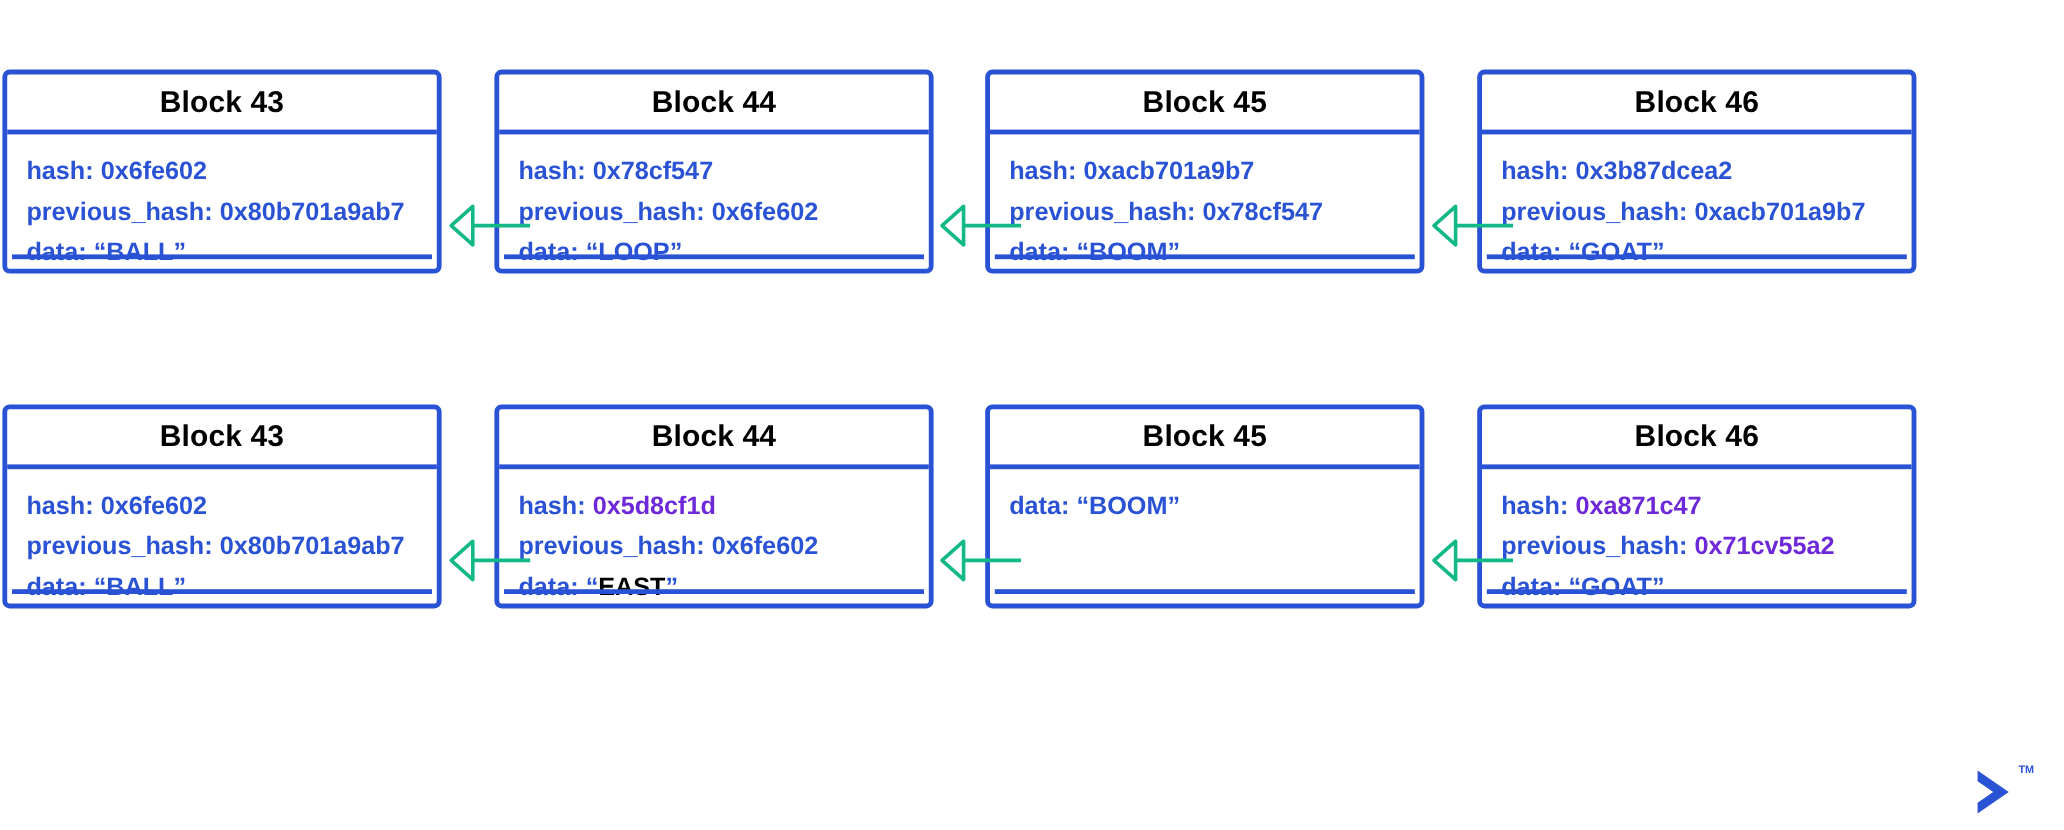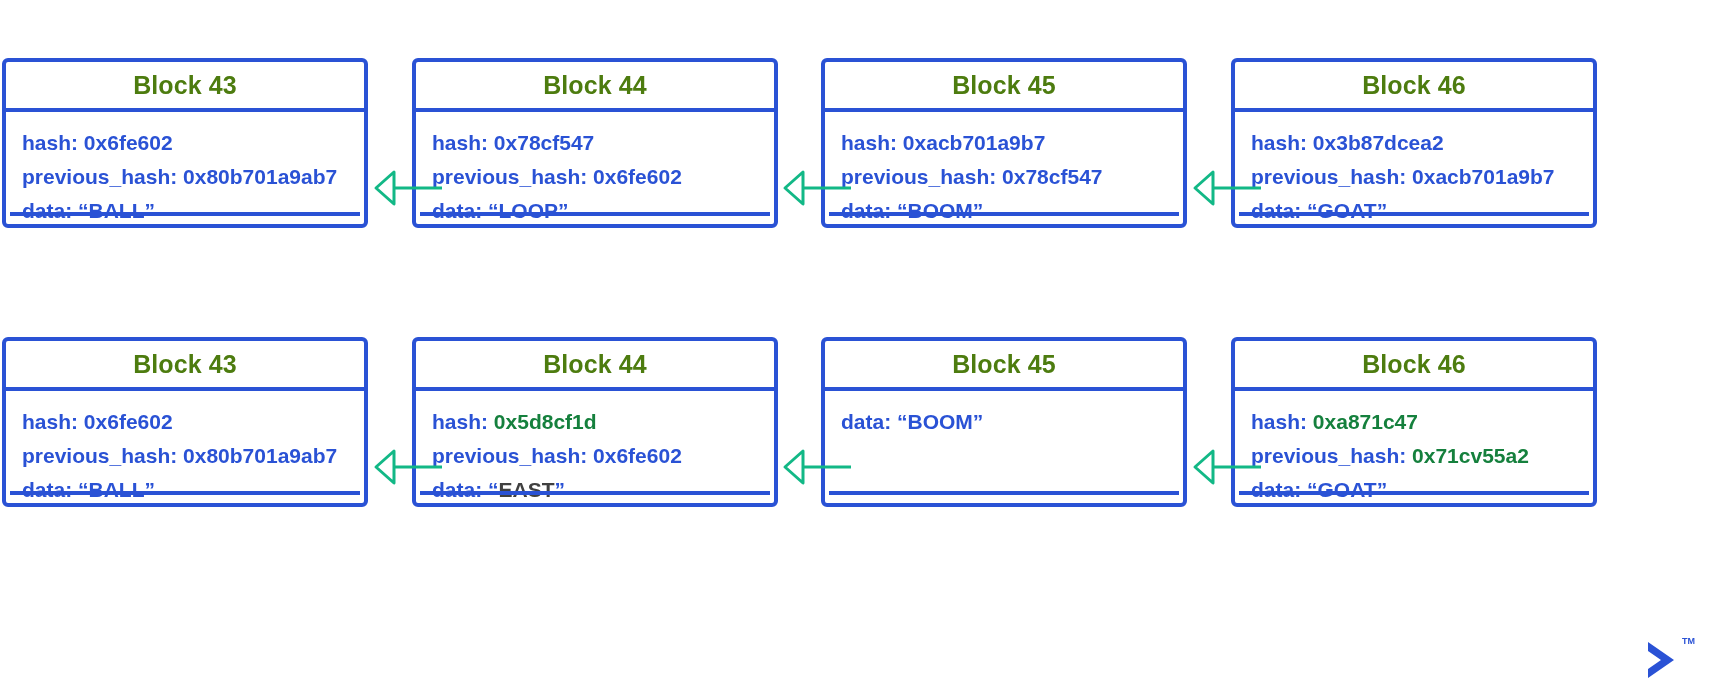--- a/index.html
+++ b/index.html
@@ -28,21 +28,21 @@
     border: 4px solid #2A52D5;
     border-radius: 6px;
     box-sizing: border-box;
   }
   .block-title {
     height: 46px;
     line-height: 46px;
     text-align: center;
     font-size: 25px;
     font-weight: bold;
-    color: #4d7c0f;
+    color: #000000;
     border-bottom: 4px solid #2A52D5;
     letter-spacing: 0.1px;
   }
   .block-body {
     padding: 14px 16px 10px 16px;
     box-sizing: border-box;
     height: 112px;
     font-weight: bold;
   }
   .field {
@@ -56,22 +56,22 @@
     position: absolute;
     left: 4px;
     right: 4px;
     bottom: 8px;
     height: 4px;
     background: #2A52D5;
   }
 
   
   .v-default { color: #2A52D5; }
-  .v-changed { color: #15803d; }
-  .v-tampered { color: #404040; }
+  .v-changed { color: #6d28d9; }
+  .v-tampered { color: #000000; }
 
   
   .arrow {
     position: absolute;
     height: 40px;
     width: 70px;
   }
   .arrow svg { display: block; }
 
   

